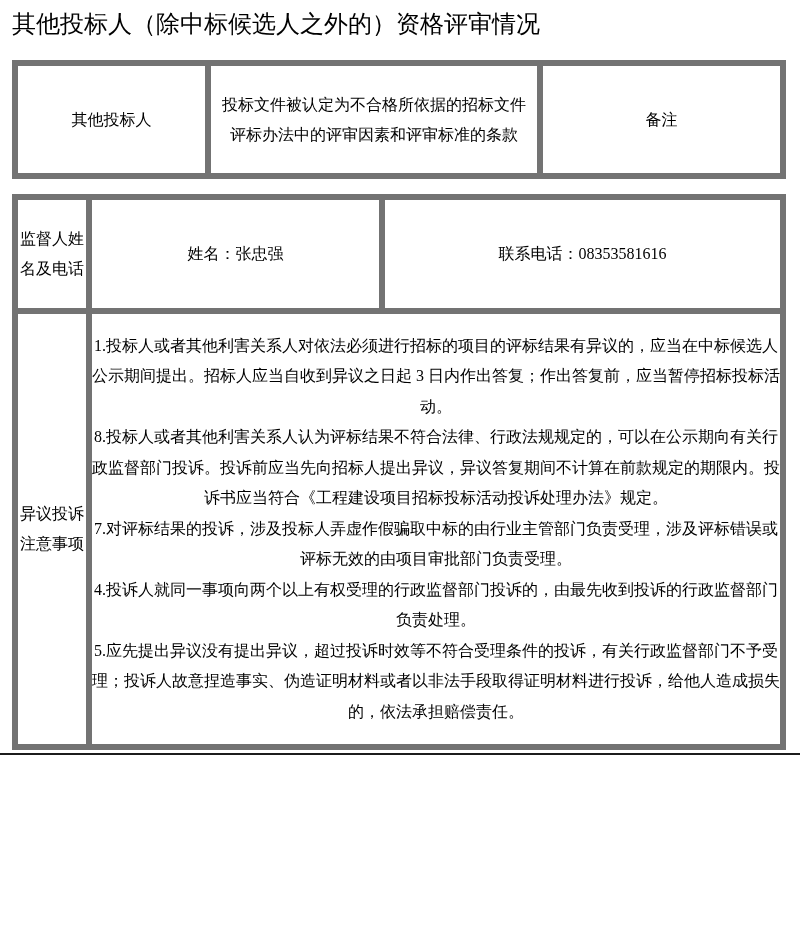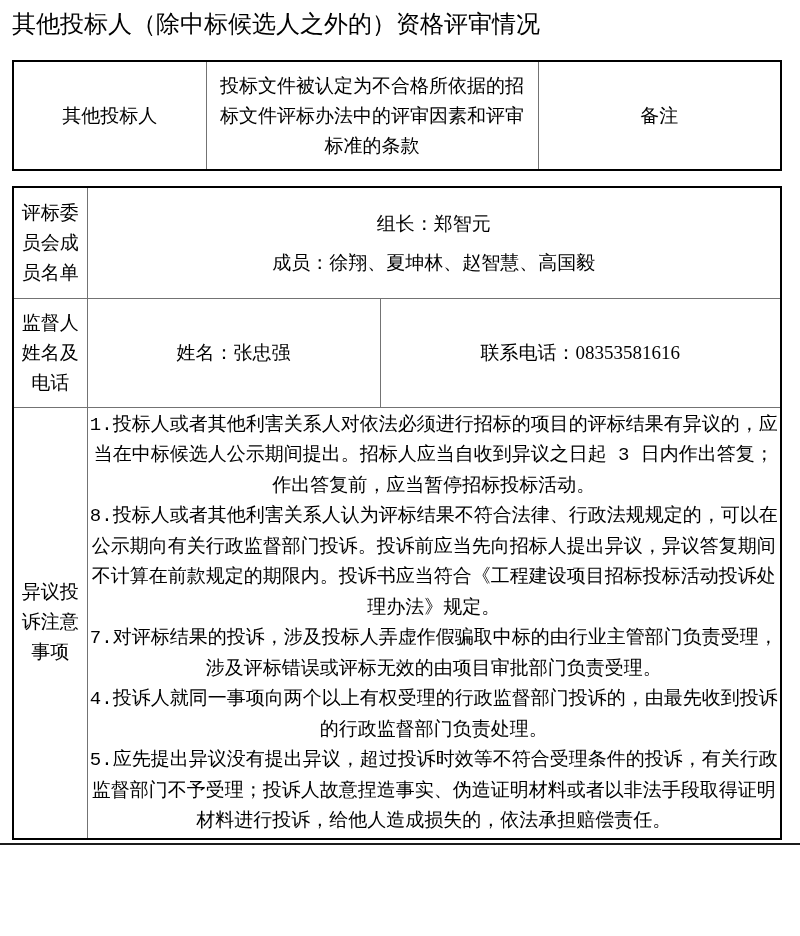--- a/index.html
+++ b/index.html
@@ -4,28 +4,28 @@
 <style>
   html,body{margin:0;padding:0;}
   body{
     width:800px;height:936px;background:#ffffff;color:#000000;
     font-family:"Liberation Serif","DejaVu Serif",serif;
     overflow:hidden;
   }
   .wrap{padding:10px 20px 0 12px;}
   .doc-title{font-size:24px;line-height:28px;text-align:left;}
   table{border-collapse:collapse;table-layout:fixed;width:768px;border:2px solid #000;}
-  td{border:1px solid #737373;font-size:19px;line-height:30px;vertical-align:middle;padding:0;}
+  td{border:6px solid #737373;font-size:16px;line-height:30px;vertical-align:middle;padding:0;}
   .t1{margin-top:22px;}
   .t2{margin-top:15px;}
   .t1 .rh td{height:107px;}
   .t1 .rd td{height:88px;}
   .t2 .r1 td{height:110px;}
   .t2 .r2 td{height:108px;}
-  .t2 .r3 td{height:430px;font-family:Liberation Mono, monospace;}
+  .t2 .r3 td{height:430px;}
   .c{text-align:center;}
   .pad6{padding:0 6px;}
   .reason{text-align:left;padding:0 3px;}
   .vhead{text-align:center;padding:0 1px;}
   .committee p{margin:0;text-align:center;}
   .committee p + p{margin-top:9px;}
   .notice{vertical-align:middle;}
   .notice p{margin:0;text-align:center;line-height:30.5px;}
   .bottom-rule{width:800px;height:2px;background:#1c1c1c;margin-top:3px;}
 </style>
@@ -51,27 +51,20 @@
     </tbody>
   </table>
 
   <table class="t2">
     <colgroup>
       <col style="width:74px">
       <col style="width:293px">
       <col style="width:401px">
     </colgroup>
     <tbody>
-      <tr class="r1">
-        <td class="vhead">评标委员会成员名单</td>
-        <td class="committee" colspan="2">
-          <p>组长：郑智元</p>
-          <p>成员：徐翔、夏坤林、赵智慧、高国毅</p>
-        </td>
-      </tr>
       <tr class="r2">
         <td class="vhead">监督人姓名及电话</td>
         <td class="c">姓名：张忠强</td>
         <td class="c">联系电话：08353581616</td>
       </tr>
       <tr class="r3">
         <td class="vhead">异议投诉注意事项</td>
         <td class="notice" colspan="2">
           <p>1.投标人或者其他利害关系人对依法必须进行招标的项目的评标结果有异议的，应当在中标候选人公示期间提出。招标人应当自收到异议之日起 3 日内作出答复；作出答复前，应当暂停招标投标活动。</p>
           <p>8.投标人或者其他利害关系人认为评标结果不符合法律、行政法规规定的，可以在公示期向有关行政监督部门投诉。投诉前应当先向招标人提出异议，异议答复期间不计算在前款规定的期限内。投诉书应当符合《工程建设项目招标投标活动投诉处理办法》规定。</p>

